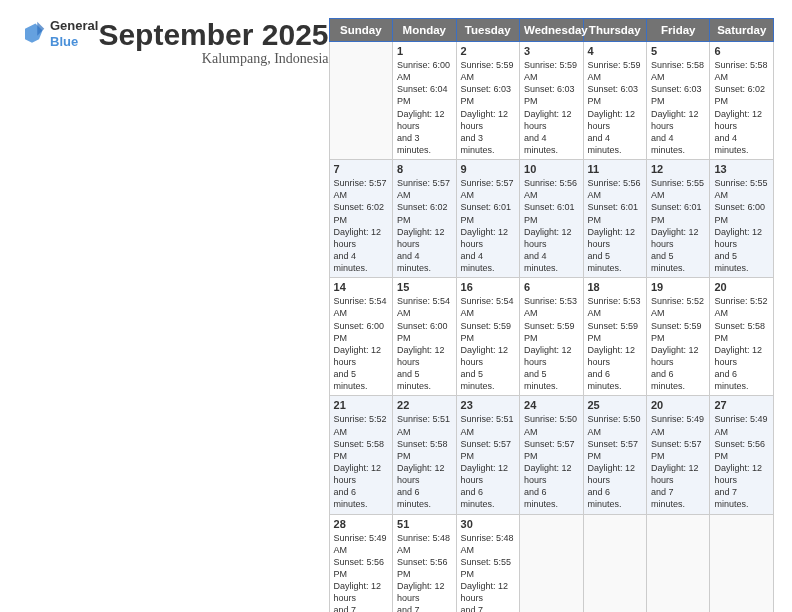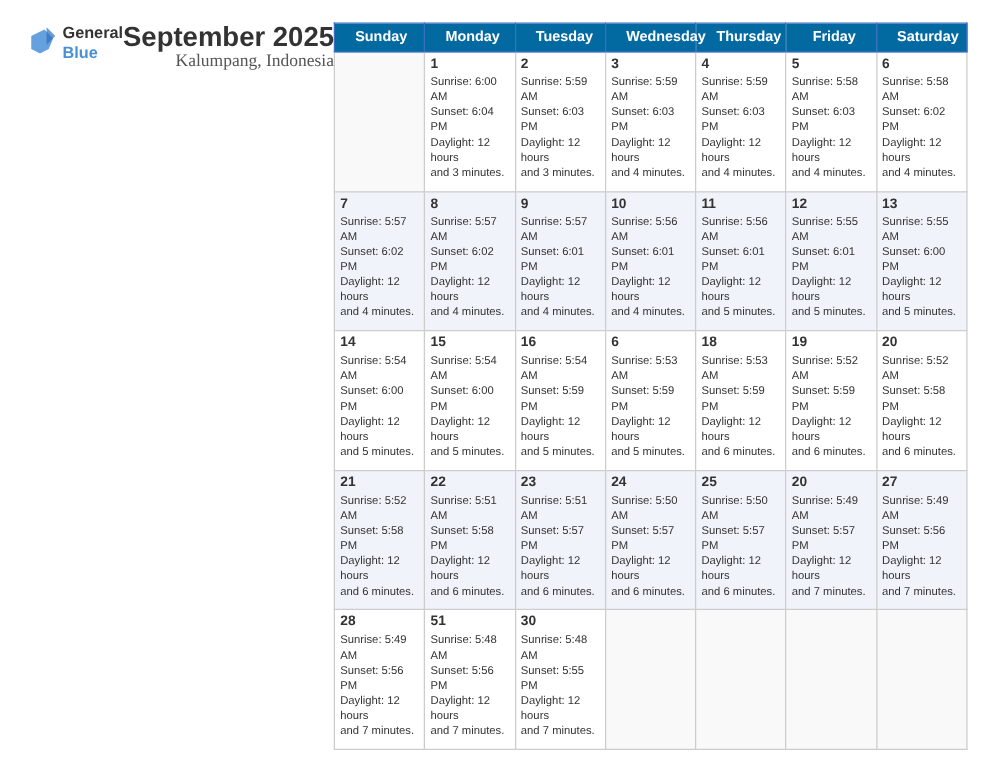--- a/index.html
+++ b/index.html
@@ -35,43 +35,43 @@
       line-height: 1.2;
     }
     .logo-icon {
       width: 28px;
       height: 28px;
     }
     .title-block {
       text-align: right;
     }
     .month-title {
-      font-size: 22px;
+      font-size: 30px;
       font-weight: bold;
       color: #333;
       line-height: 1.1;
     }
     .location-title {
       font-size: 14px;
       color: #555;
       font-family: Liberation Serif, serif;
     }
     .calendar {
       width: 100%;
       border-collapse: collapse;
       flex: 1;
       table-layout: fixed;
     }
     .calendar th {
-      background-color: #0369a1;
+      background-color: #737373;
       color: #fff;
       font-size: 11.5px;
       font-weight: bold;
-      padding: 5px 16px;
-      text-align: right;
+      padding: 5px 4px;
+      text-align: center;
       border: 1px solid #3a6fc4;
     }
     .calendar td {
       border: 1px solid #ccc;
       vertical-align: top;
       padding: 3px 4px 3px 4px;
       font-size: 9.5px;
       color: #333;
       background: #fff;
       height: 82px;

